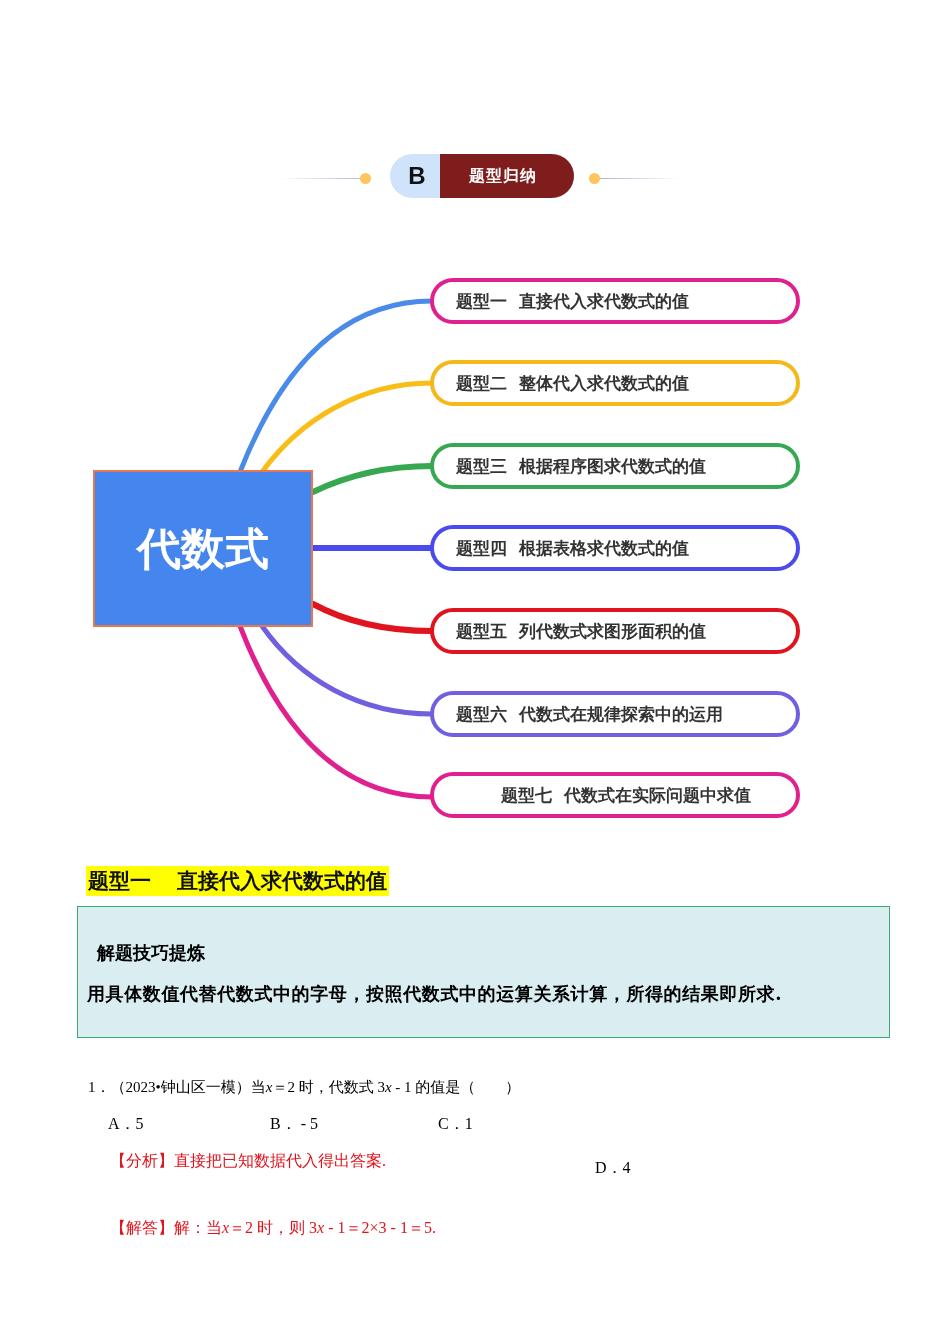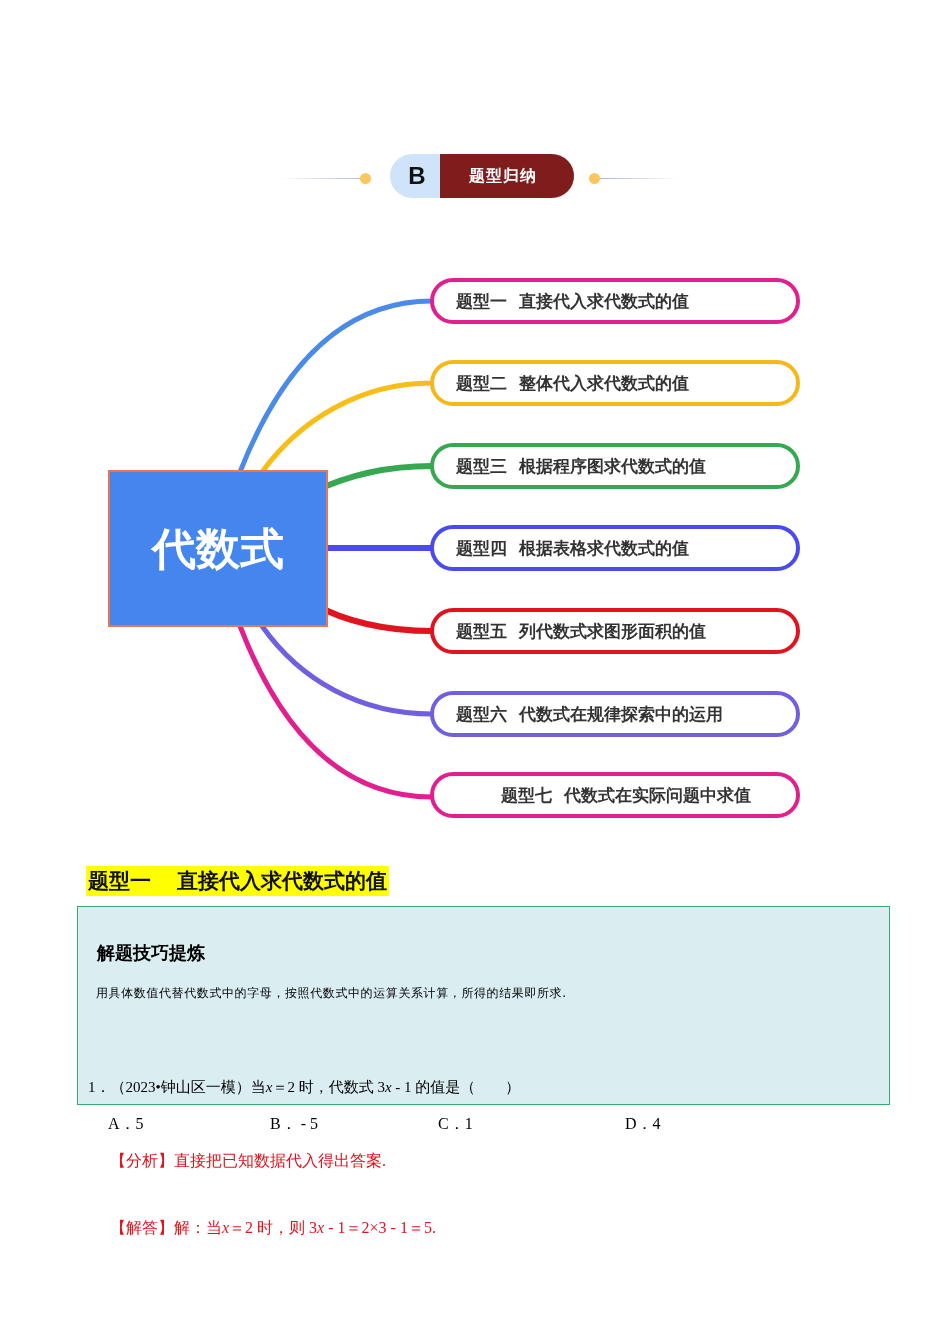--- a/index.html
+++ b/index.html
@@ -17,39 +17,39 @@
   .badge-dot.r { left: 319px; }
   .badge-pill { position: absolute; left: 120px; top: 4px; width: 184px; height: 44px; border-radius: 22px; overflow: hidden; display: flex; }
   .badge-letter { width: 50px; background: #cfe4fb; display: flex; align-items: center; justify-content: center;
     font-family: "Liberation Sans", sans-serif; font-weight: bold; font-size: 24px; color: #111; padding-left: 4px; }
   .badge-title { flex: 1; background: #7f1d1d; display: flex; align-items: center; justify-content: center;
     color: #fff; font-weight: bold; font-size: 16px; letter-spacing: 1px; padding-right: 8px; }
 
   
   .mindmap { position: absolute; left: 0; top: 260px; width: 950px; height: 580px; }
   .mindmap svg { position: absolute; left: 0; top: 0; }
-  .center-node { position: absolute; left: 108px; top: 210px; width: 220px; height: 157px;
+  .center-node { position: absolute; left: 93px; top: 210px; width: 220px; height: 157px;
     background: #4486ee; border: 2px solid #e8774f; display: flex; flex-direction: column;
     align-items: center; justify-content: center; color: #fff; font-weight: bold; font-size: 44px; line-height: 60px; }
   .topic-node { position: absolute; left: 430px; width: 370px; height: 46px; border-radius: 23px;
     border: 4px solid; background: #fff; display: flex; align-items: center; padding-left: 22px;
     font-weight: bold; font-size: 17px; color: #333; }
   .topic-node .num { margin-right: 12px; }
 
   
   .section-heading { position: absolute; left: 86px; top: 866px; height: 30px; background: #ffff00;
     font-weight: bold; font-size: 21px; line-height: 30px; padding: 0 2px; color: #111; }
   .section-heading .gap { display: inline-block; width: 26px; }
 
   
-  .tip-box { position: absolute; left: 77px; top: 906px; width: 813px; height: 199px;
+  .tip-box { position: absolute; left: 77px; top: 906px; width: 813px; height: 132px;
     background: #daeef2; border: 1.5px solid #3aaa6e; }
   .tip-title { position: absolute; left: 19px; top: 34px; font-family: "DejaVu Serif", serif; font-weight: bold; font-size: 18px; }
-  .tip-body { position: absolute; left: 18px; top: 73px; width: 785px; font-family: "DejaVu Serif", serif;
-    font-weight: normal; font-size: 12px; line-height: 27px; letter-spacing: 0.6px; }
+  .tip-body { position: absolute; left: 9px; top: 73px; width: 785px; font-family: "DejaVu Serif", serif;
+    font-weight: bold; font-size: 18px; line-height: 27px; letter-spacing: 0.6px; }
 
   
   .q-line { position: absolute; left: 88px; top: 1078px; font-family: "Liberation Serif", serif; font-size: 15px; }
   .q-line i { font-style: italic; }
   .option { position: absolute; top: 1114px; font-family: "Liberation Serif", serif; font-size: 16px; }
   .red-line { position: absolute; left: 110px; font-family: "Liberation Serif", serif; font-size: 16px; color: #e0141e; }
   .red-line i { font-style: italic; }
 </style>
 </head>
 <body>
@@ -120,21 +120,21 @@
   <div class="tip-body">用具体数值代替代数式中的字母，按照代数式中的运算关系计算，所得的结果即所求.</div>
 </div>
 
 <div class="q-line">
   <span>1．</span><span>（2023•钟山区一模）</span><span>当</span><i>x</i><span>＝2 时，代数式 3</span><i>x</i><span> - 1 的值是（　　）</span>
 </div>
 
 <div class="option" style="left:108px;">A．5</div>
 <div class="option" style="left:270px;">B． - 5</div>
 <div class="option" style="left:438px;">C．1</div>
-<div class="option" style="left:625px;">D．4</div>
+<div class="option" style="left:595px;margin-top:44px;">D．4</div>
 
 <div class="red-line" style="top:1151px;">
   <span>【分析】</span><span>直接把已知数据代入得出答案.</span>
 </div>
 
 <div class="red-line" style="top:1186px;margin-top:32px;">
   <span>【解答】</span><span>解：当</span><i>x</i><span>＝2 时，则 3</span><i>x</i><span> - 1＝2×3 - 1＝5.</span>
 </div>
 
 </body></html>

